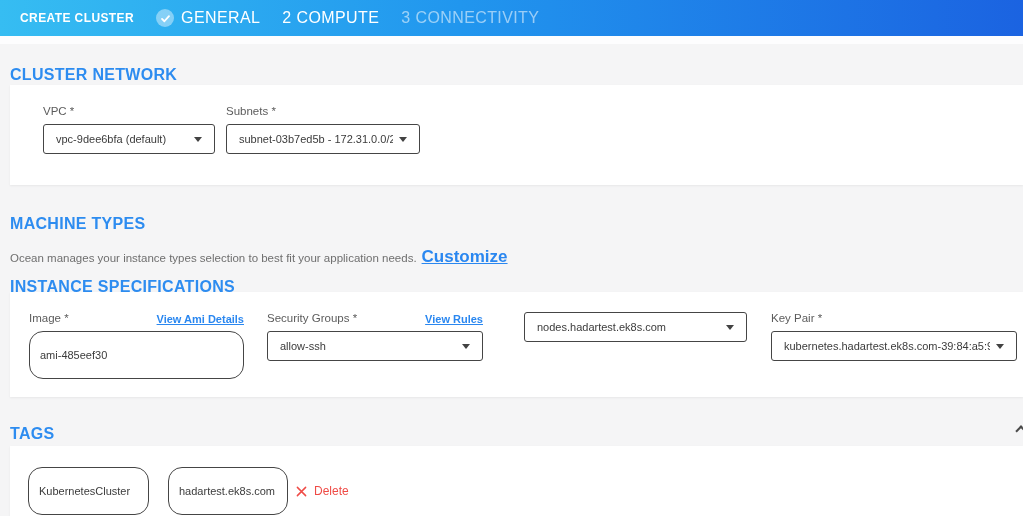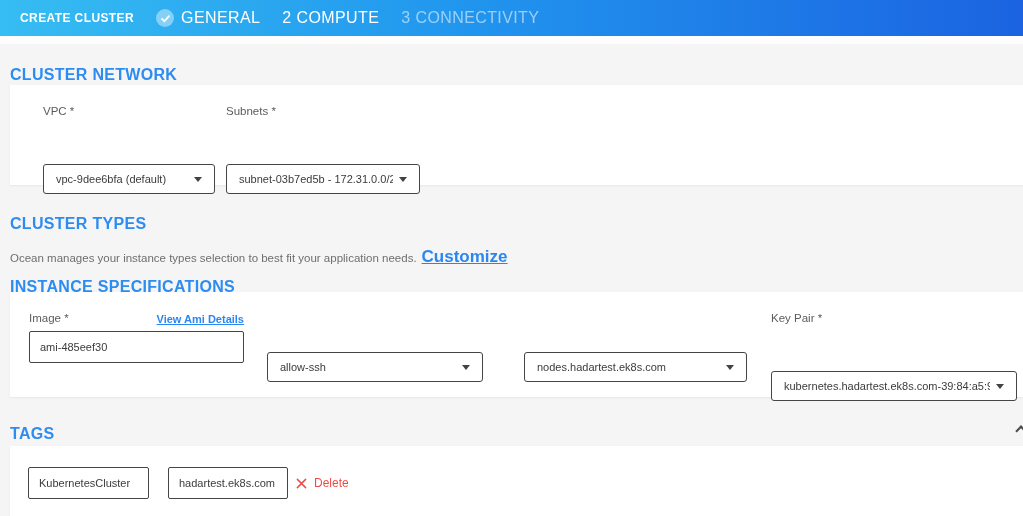--- a/index.html
+++ b/index.html
@@ -43,30 +43,30 @@
   #card-tags     { top:446px; height:70px; }
 
   .field { position:absolute; display:flex; flex-direction:column; }
   .field-label { font-size:11.5px; color:#5c5c5c; line-height:13px; margin-bottom:6px; white-space:nowrap; }
   .label-row { display:flex; justify-content:space-between; align-items:flex-end; margin-bottom:6px; }
   .label-row .field-label { margin-bottom:0; }
 
   .selectbox {
     height:30px; border:1px solid #454545; border-radius:3px; background:#fff;
     display:flex; align-items:center; justify-content:space-between;
-    padding:0 12px; font-size:11px; color:#3b3b3b; cursor:pointer;margin-top:40px;
+    padding:0 12px; font-size:11px; color:#3b3b3b; cursor:pointer;
   }
   .selectbox .val { white-space:nowrap; overflow:hidden; margin-right:6px; }
   .caret {
     width:0; height:0; flex:none;
     border-left:4.5px solid transparent; border-right:4.5px solid transparent;
     border-top:5px solid #424242;
   }
   .textinput {
-    height:32px; border:1px solid #454545; border-radius:2px; background:#fff;
+    height:48px; border:1px solid #454545; border-radius:14px; background:#fff;
     padding:0 10px; font-size:11px; color:#3b3b3b; font-family:"Liberation Sans", sans-serif;
     width:100%; outline:none;
   }
 
   
   #field-vpc     { left:33px;  top:20px; width:172px; }
   #field-subnets { left:216px; top:20px; width:194px; }
 
   
   #field-image    { left:19px;  top:20px; width:215px; }
@@ -126,38 +126,42 @@
     </div>
     <div class="field" id="field-subnets">
       <div class="field-label">Subnets *</div>
       <div class="selectbox">
         <span class="val">subnet-03b7ed5b - 172.31.0.0/20 ...</span>
         <span class="caret"></span>
       </div>
     </div>
   </div>
 
-  <div class="section-title" id="t-machine-types">CLUSTER TYPES</div>
+  <div class="section-title" id="t-machine-types">MACHINE TYPES</div>
   <div class="description">
     <span>Ocean manages your instance types selection to best fit your application needs.</span><a class="link">Customize</a>
   </div>
 
   <div class="section-title" id="t-instance-specs">INSTANCE SPECIFICATIONS</div>
 
   <div class="card" id="card-specs">
 
     <div class="field" id="field-image">
       <div class="label-row">
         <span class="field-label">Image *</span>
         <a class="link">View Ami Details</a>
       </div>
       <input class="textinput" type="text" value="ami-485eef30" style="">
     </div>
 
     <div class="field" id="field-sg">
+      <div class="label-row">
+        <span class="field-label">Security Groups *</span>
+        <a class="link">View Rules</a>
+      </div>
       <div class="selectbox">
         <span class="val">allow-ssh</span>
         <span class="caret"></span>
       </div>
     </div>
 
     <div class="field" id="field-profile">
       <div class="selectbox">
         <span class="val">nodes.hadartest.ek8s.com</span>
         <span class="caret"></span>

